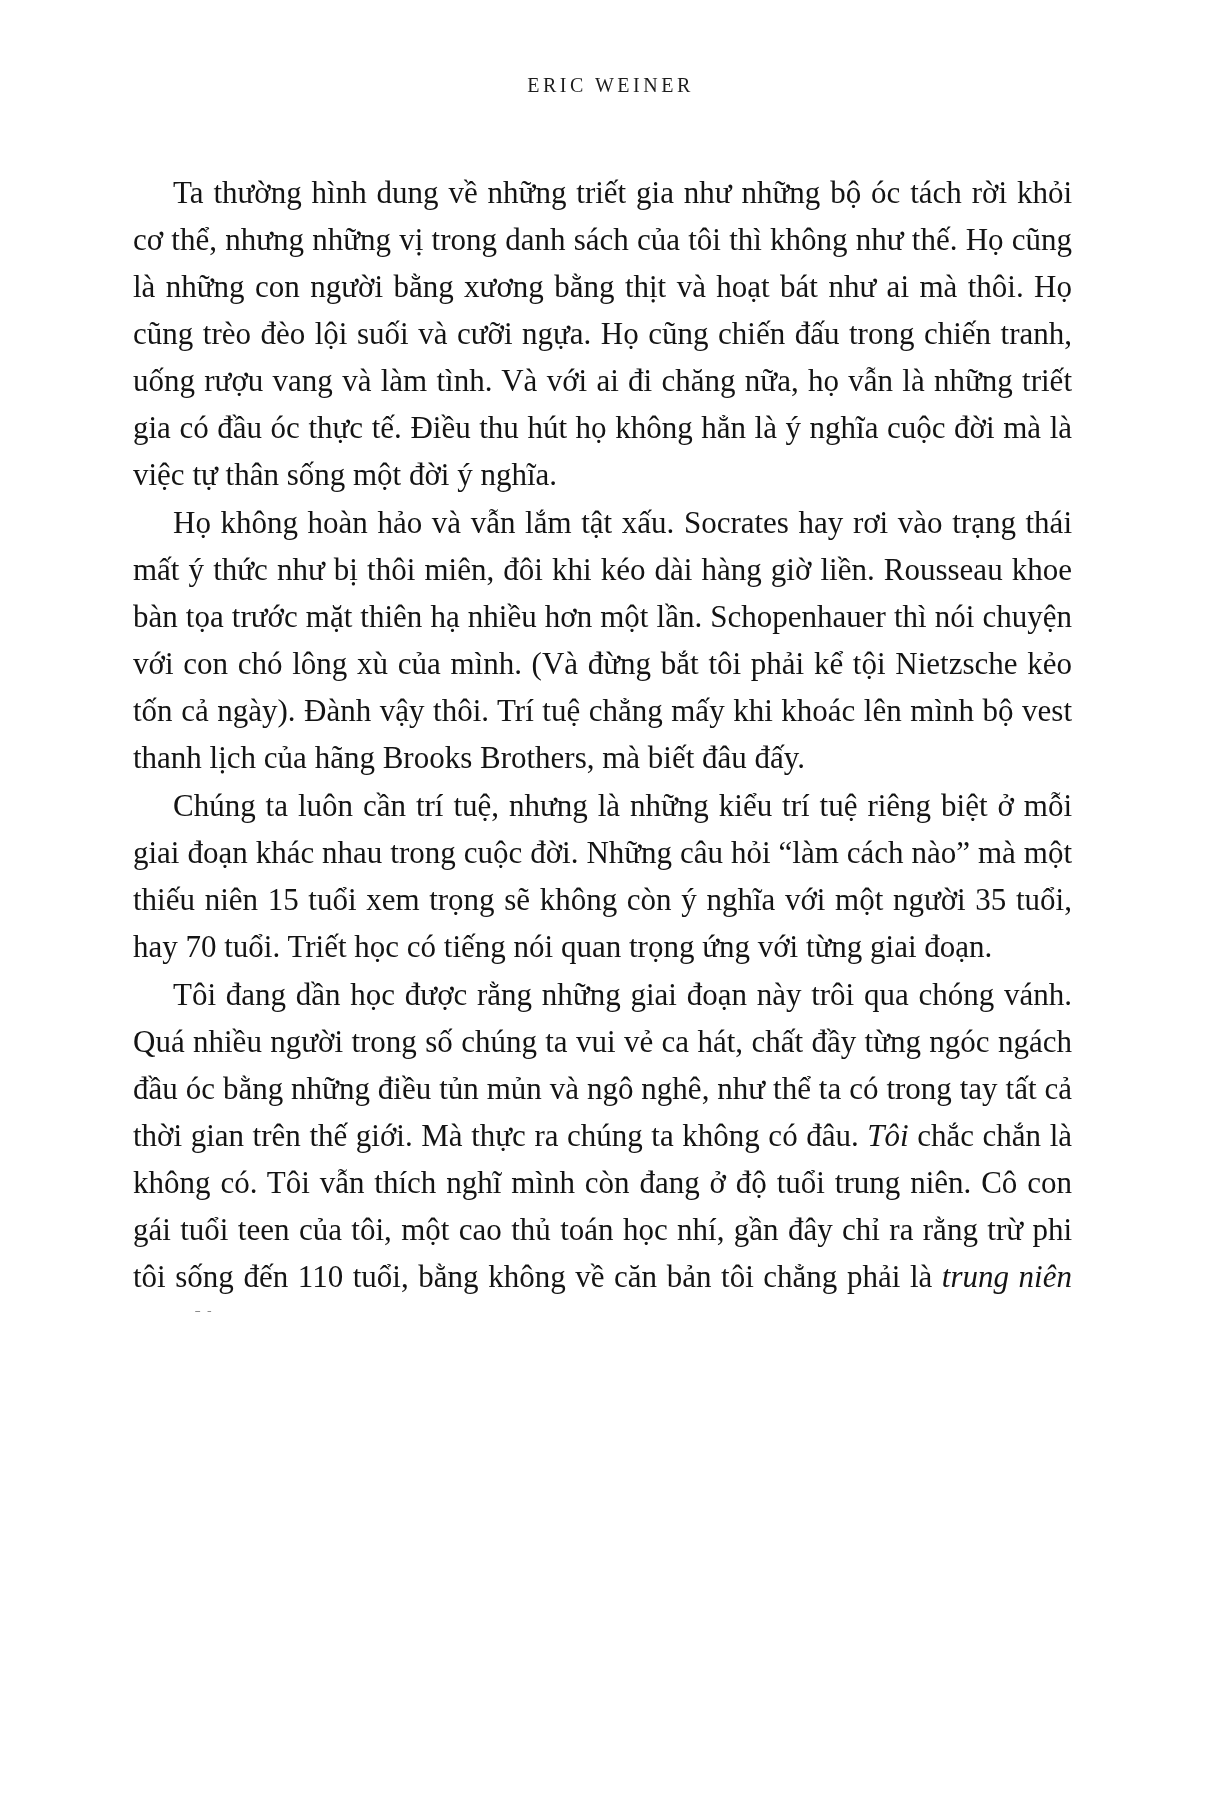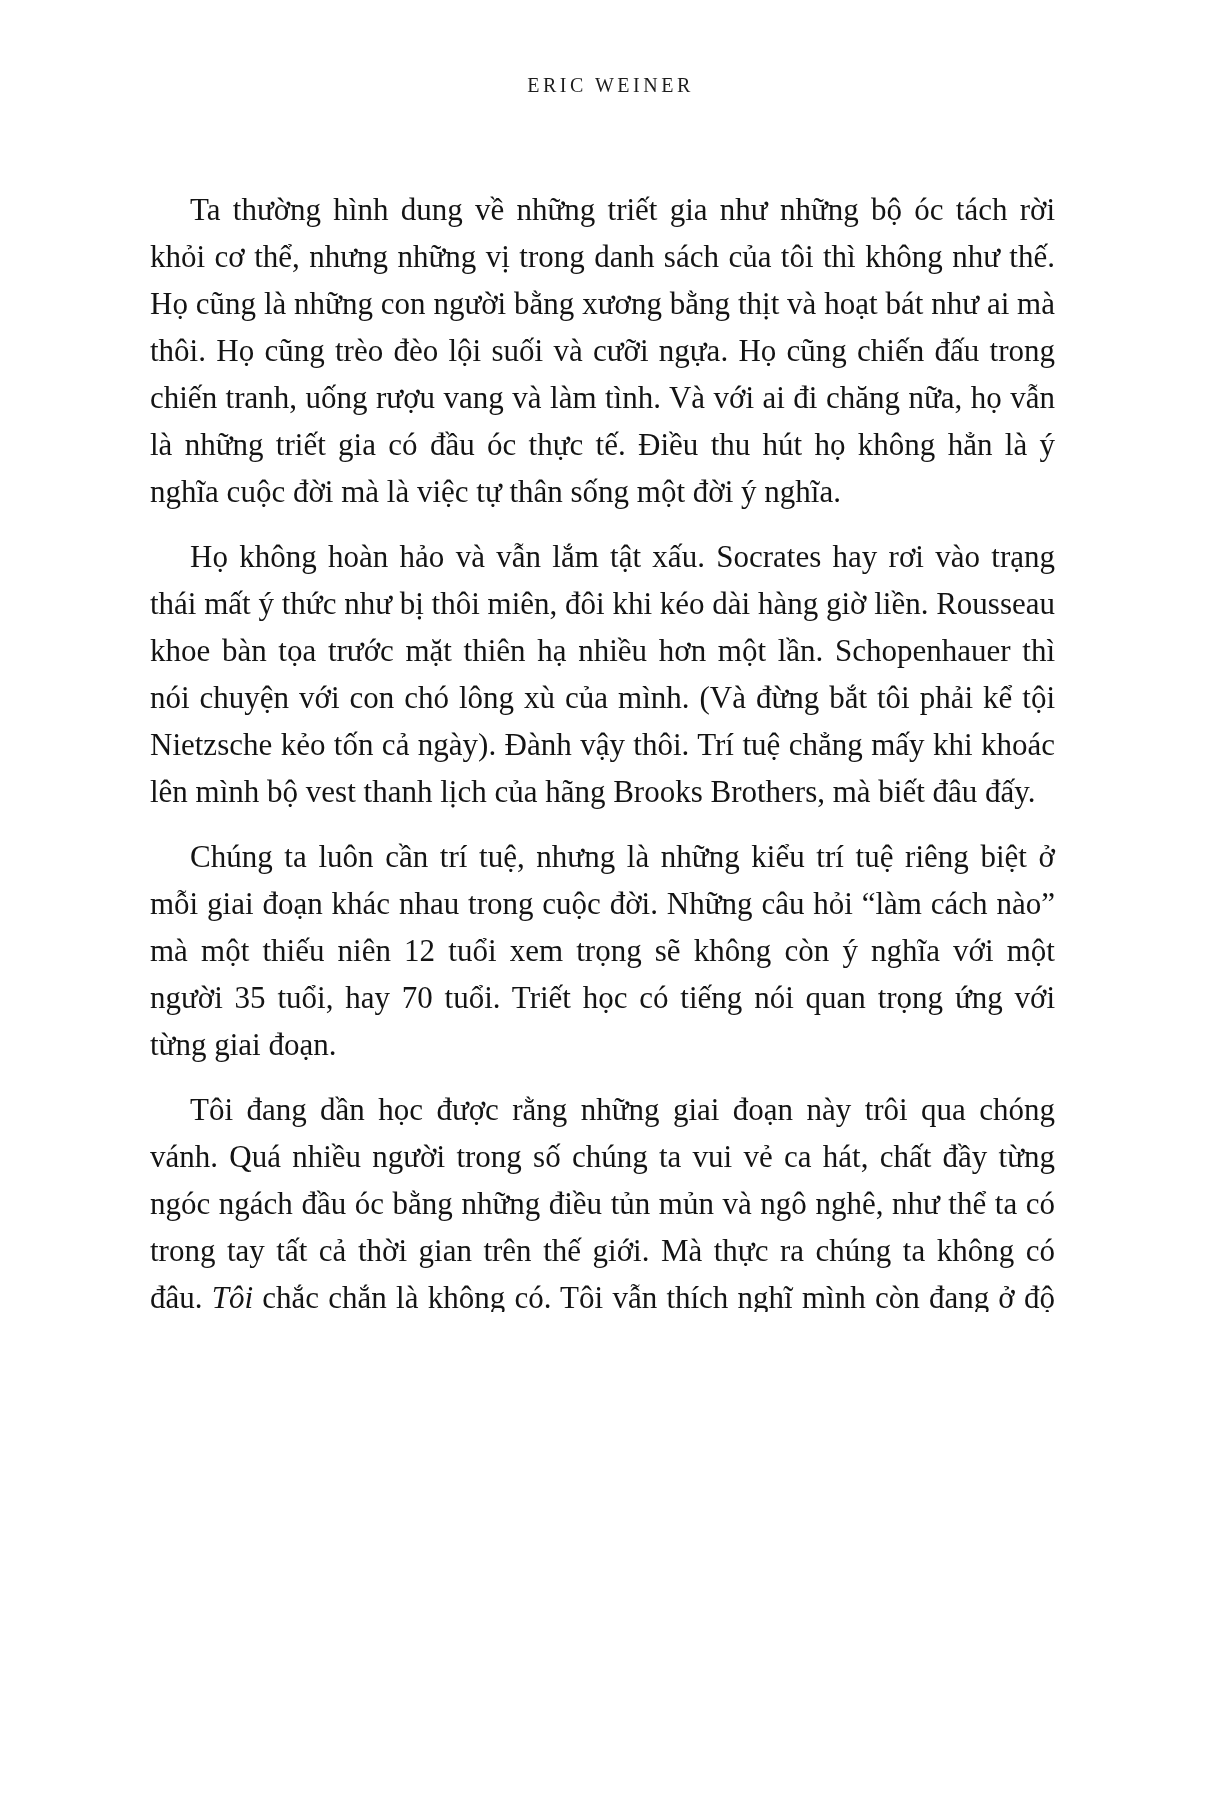--- a/index.html
+++ b/index.html
@@ -32,21 +32,21 @@
     top: 168px;
     left: 132px;
     width: 941px;
     font-size: 31px;
     line-height: 47px;
     text-align: justify;
     text-justify: inter-word;
     color: #141414;
   }
   .body-text p {
-    margin: 18px;
+    margin: 1px;
     padding: 0;
     text-indent: 40px;
   }
   .body-text em {
     font-style: italic;
   }
   .page-number {
     position: absolute;
     top: 1718px;
     left: 0;
@@ -58,18 +58,18 @@
 </style>
 </head>
 <body>
 
 <div class="page" style="background: rgb(255, 255, 255); color: rgb(22, 22, 22);">
   <div class="running-header">ERIC WEINER</div>
 
   <div class="body-text">
       <p><span>Ta thường hình dung về những triết gia như những bộ óc tách rời khỏi cơ thể, nhưng những vị trong danh sách của tôi thì không như thế. Họ cũng là những con người bằng xương bằng thịt và hoạt bát như ai mà thôi. Họ cũng trèo đèo lội suối và cưỡi ngựa. Họ cũng chiến đấu trong chiến tranh, uống rượu vang và làm tình. Và với ai đi chăng nữa, họ vẫn là những triết gia có đầu óc thực tế. Điều thu hút họ không hẳn là ý nghĩa cuộc đời mà là việc tự thân sống một đời ý nghĩa.</span></p>
       <p><span>Họ không hoàn hảo và vẫn lắm tật xấu. Socrates hay rơi vào trạng thái mất ý thức như bị thôi miên, đôi khi kéo dài hàng giờ liền. Rousseau khoe bàn tọa trước mặt thiên hạ nhiều hơn một lần. Schopenhauer thì nói chuyện với con chó lông xù của mình. (Và đừng bắt tôi phải kể tội Nietzsche kẻo tốn cả ngày). Đành vậy thôi. Trí tuệ chẳng mấy khi khoác lên mình bộ vest thanh lịch của hãng Brooks Brothers, mà biết đâu đấy.</span></p>
-      <p><span>Chúng ta luôn cần trí tuệ, nhưng là những kiểu trí tuệ riêng biệt ở mỗi giai đoạn khác nhau trong cuộc đời. Những câu hỏi “làm cách nào” mà một thiếu niên 12 tuổi xem trọng sẽ không còn ý nghĩa với một người 35 tuổi, hay 70 tuổi. Triết học có tiếng nói quan trọng ứng với từng giai đoạn.</span></p>
+      <p><span>Chúng ta luôn cần trí tuệ, nhưng là những kiểu trí tuệ riêng biệt ở mỗi giai đoạn khác nhau trong cuộc đời. Những câu hỏi “làm cách nào” mà một thiếu niên 15 tuổi xem trọng sẽ không còn ý nghĩa với một người 35 tuổi, hay 70 tuổi. Triết học có tiếng nói quan trọng ứng với từng giai đoạn.</span></p>
       <p><span>Tôi đang dần học được rằng những giai đoạn này trôi qua chóng vánh. Quá nhiều người trong số chúng ta vui vẻ ca hát, chất đầy từng ngóc ngách đầu óc bằng những điều tủn mủn và ngô nghê, như thể ta có trong tay tất cả thời gian trên thế giới. Mà thực ra chúng ta không có đâu. </span><em>Tôi</em><span> chắc chắn là không có. Tôi vẫn thích nghĩ mình còn đang ở độ tuổi trung niên. Cô con gái tuổi teen của tôi, một cao thủ toán học nhí, gần đây chỉ ra rằng trừ phi tôi sống đến 110 tuổi, bằng không về căn bản tôi chẳng phải là </span><em>trung niên</em><span> nữa đâu.</span></p>
     </div>
 
   <div class="page-number">xiv</div>
 </div>
 
 </body></html>

